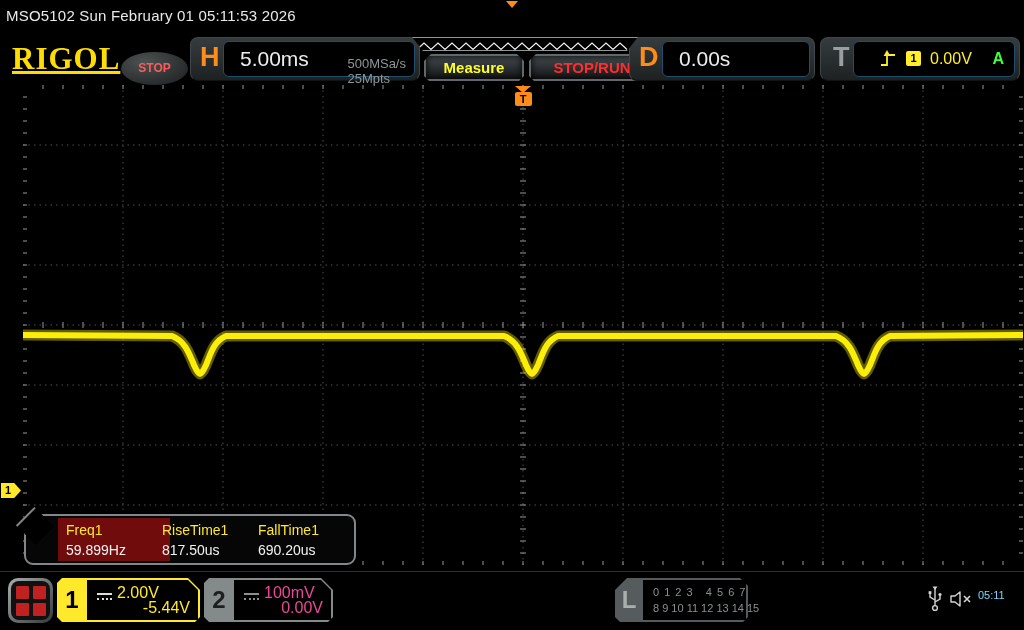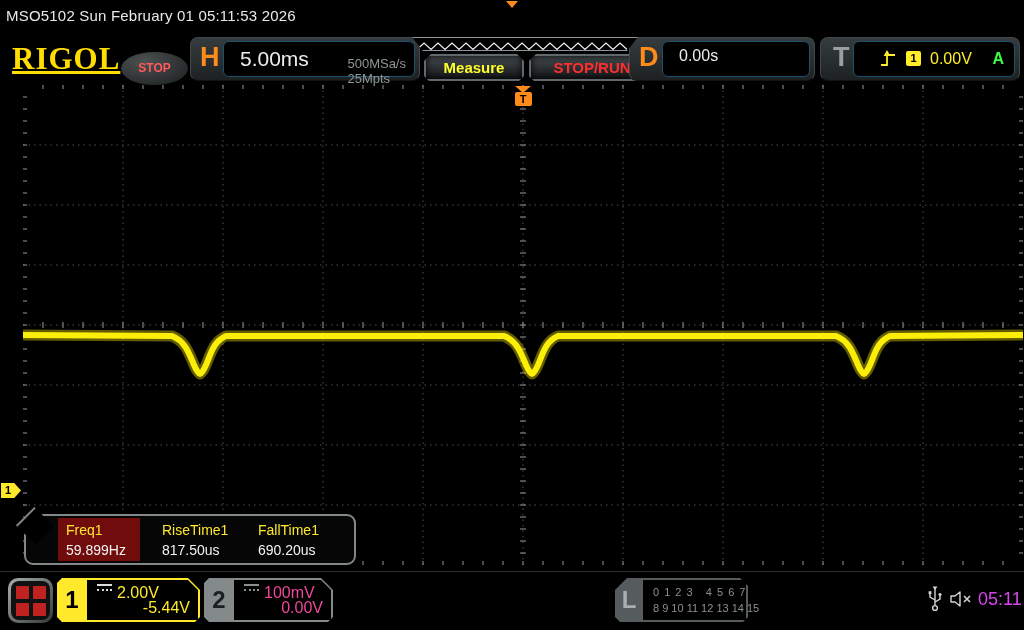--- a/index.html
+++ b/index.html
@@ -20,21 +20,21 @@
          border:1px solid #40474a;border-bottom-color:#101314;border-radius:8px;box-sizing:border-box;}
   .hdr-box .tab-letter{position:absolute;left:9px;top:4px;font-size:27px;font-weight:bold;}
   .hdr-box .inner{position:absolute;left:32px;top:3px;right:4px;bottom:3px;background:#000;
          border:1px solid #1e4f6e;border-radius:6px;}
   #h-box{left:190px;width:230px;}
   #h-box .tab-letter{color:#ff8c1a;}
   #h-timebase{position:absolute;left:16px;top:5px;font-size:21px;color:#ededed;}
   #h-rate{position:absolute;right:8px;top:14px;color:#8f9698;font-size:13px;line-height:15px;}
   #d-box{left:629px;width:186px;}
   #d-box .tab-letter{color:#ff8c1a;}
-  #d-value{position:absolute;left:16px;top:5px;font-size:16px;color:#ededed;}
+  #d-value{position:absolute;left:16px;top:5px;font-size:21px;color:#ededed;}
   #t-box{left:820px;width:200px;}
   #t-box .tab-letter{color:#9aa0a2;left:12px;}
   #t-slope{position:absolute;left:26px;top:7px;width:16px;height:20px;}
   #t-source{position:absolute;left:52px;top:9px;width:15px;height:15px;background:#ffee29;border-radius:2px;
         color:#000;font-size:11px;font-weight:bold;text-align:center;line-height:15px;}
   #t-level{position:absolute;left:76px;top:8px;font-size:16px;color:#ffee29;}
   #t-mode{position:absolute;right:10px;top:8px;font-size:16px;color:#3dff3d;font-weight:bold;}
 
   
   #preview-strip{position:absolute;left:412px;top:37px;width:226px;height:14px;background:#000;
@@ -63,21 +63,21 @@
   
   #ch1-marker{position:absolute;left:1px;top:483px;width:20px;height:15px;background:#ffe92a;
         clip-path:polygon(0 0,66% 0,100% 50%,66% 100%,0 100%);
         color:#000;font-size:11px;font-weight:bold;text-align:left;line-height:15px;padding-left:4px;box-sizing:border-box;}
 
   
   #meas-panel{position:absolute;left:24px;top:514px;width:332px;height:51px;background:#060606;
         border:2px solid #828889;border-radius:9px;box-sizing:border-box;}
   #meas-panel .chamfer{position:absolute;left:-4px;top:-4px;width:26px;height:26px;
         border-top:2px solid #828889;background:#000;transform:rotate(-45deg);transform-origin:center;}
-  .meas-item{position:absolute;top:2px;bottom:2px;width:82px;}
+  .meas-item{position:absolute;top:2px;bottom:2px;width:112px;}
   .meas-item.selected{background:#700c0c;}
   .meas-label{position:absolute;left:8px;top:4px;font-size:14px;color:#ffe92a;}
   .meas-value{position:absolute;left:8px;top:24px;font-size:14px;color:#f2f2f2;}
   #meas-0{left:32px;} #meas-1{left:128px;} #meas-2{left:224px;}
 
   
   #bottom-sep{position:absolute;left:0;top:571px;width:1024px;height:1px;background:#2c2f30;}
   #menu-btn{position:absolute;left:8px;top:578px;width:45px;height:45px;
         background:linear-gradient(135deg,#a9aeae,#33383a);border-radius:10px;}
   #menu-btn .in{position:absolute;inset:3px;background:#111;border-radius:8px;}
@@ -85,21 +85,21 @@
         grid-template-rows:13px 13px;gap:4px;place-content:center;}
   #menu-btn .dots i{background:#c02222;border-radius:1px;}
 
   .ch-block{position:absolute;top:578px;height:44px;box-sizing:border-box;}
   .ch-outer{position:absolute;inset:0;
         clip-path:polygon(0 5px,5px 0,calc(100% - 12px) 0,100% 12px,100% calc(100% - 5px),calc(100% - 5px) 100%,5px 100%,0 calc(100% - 5px));}
   .ch-inner{position:absolute;left:30px;top:2px;right:2px;bottom:2px;background:#000;
         clip-path:polygon(0 0,calc(100% - 10px) 0,100% 10px,100% 100%,0 100%);}
   .ch-num{position:absolute;left:0;top:0;width:30px;height:100%;font-size:24px;font-weight:bold;
         text-align:center;line-height:44px;}
-  .ch-line1{position:absolute;left:10px;top:4px;display:flex;align-items:flex-start;gap:5px;font-size:16px;}
+  .ch-line1{position:absolute;left:10px;top:4px;display:flex;align-items:flex-end;gap:5px;font-size:16px;}
   .ch-line2{position:absolute;right:8px;bottom:3px;font-size:16px;}
   .dc-icon{display:inline-block;width:15px;height:7px;border-top:2px solid currentColor;position:relative;}
   .dc-icon:after{content:"";position:absolute;left:0;top:3px;width:100%;border-top:2px dotted currentColor;}
   #ch1-block{left:57px;width:143px;}
   #ch1-block .ch-outer{background:#ffe92a;}
   #ch1-block .ch-num{color:#000;}
   #ch1-block .ch-inner{color:#ffe92a;}
   #ch1-block .dc-icon{color:#ddd;}
   #ch2-block{left:204px;width:129px;}
   #ch2-block .ch-outer{background:#84898a;}
@@ -109,21 +109,21 @@
 
   #logic-block{left:615px;width:133px;}
   #logic-block .ch-outer{background:#565c5e;clip-path:polygon(12px 0,calc(100% - 8px) 0,100% 8px,100% calc(100% - 5px),calc(100% - 5px) 100%,5px 100%,0 calc(100% - 5px),0 12px);}
   #logic-block .ch-inner{left:28px;clip-path:none;color:#8a9092;}
   #logic-block .ch-num{color:#a9aeae;width:28px;}
   .logic-row{position:absolute;left:10px;font-size:11px;letter-spacing:1px;}
   .logic-row.r1{top:6px;} .logic-row.r2{top:22px;letter-spacing:0;}
 
   #usb-icon{position:absolute;left:927px;top:584px;}
   #speaker-icon{position:absolute;left:948px;top:589px;}
-  #clock{position:absolute;left:978px;top:589px;color:#d946ef;font-size:18px;}
+  #clock{position:absolute;left:978px;top:589px;color:#7dd3fc;font-size:11px;}
 </style>
 </head>
 <body>
 
 <div id="screen">
 
   <div id="titlebar">MSO5102  Sun February 01 05:11:53 2026</div>
 
   <div id="brand">RIGOL</div>
   <div id="acq-status">STOP</div>

